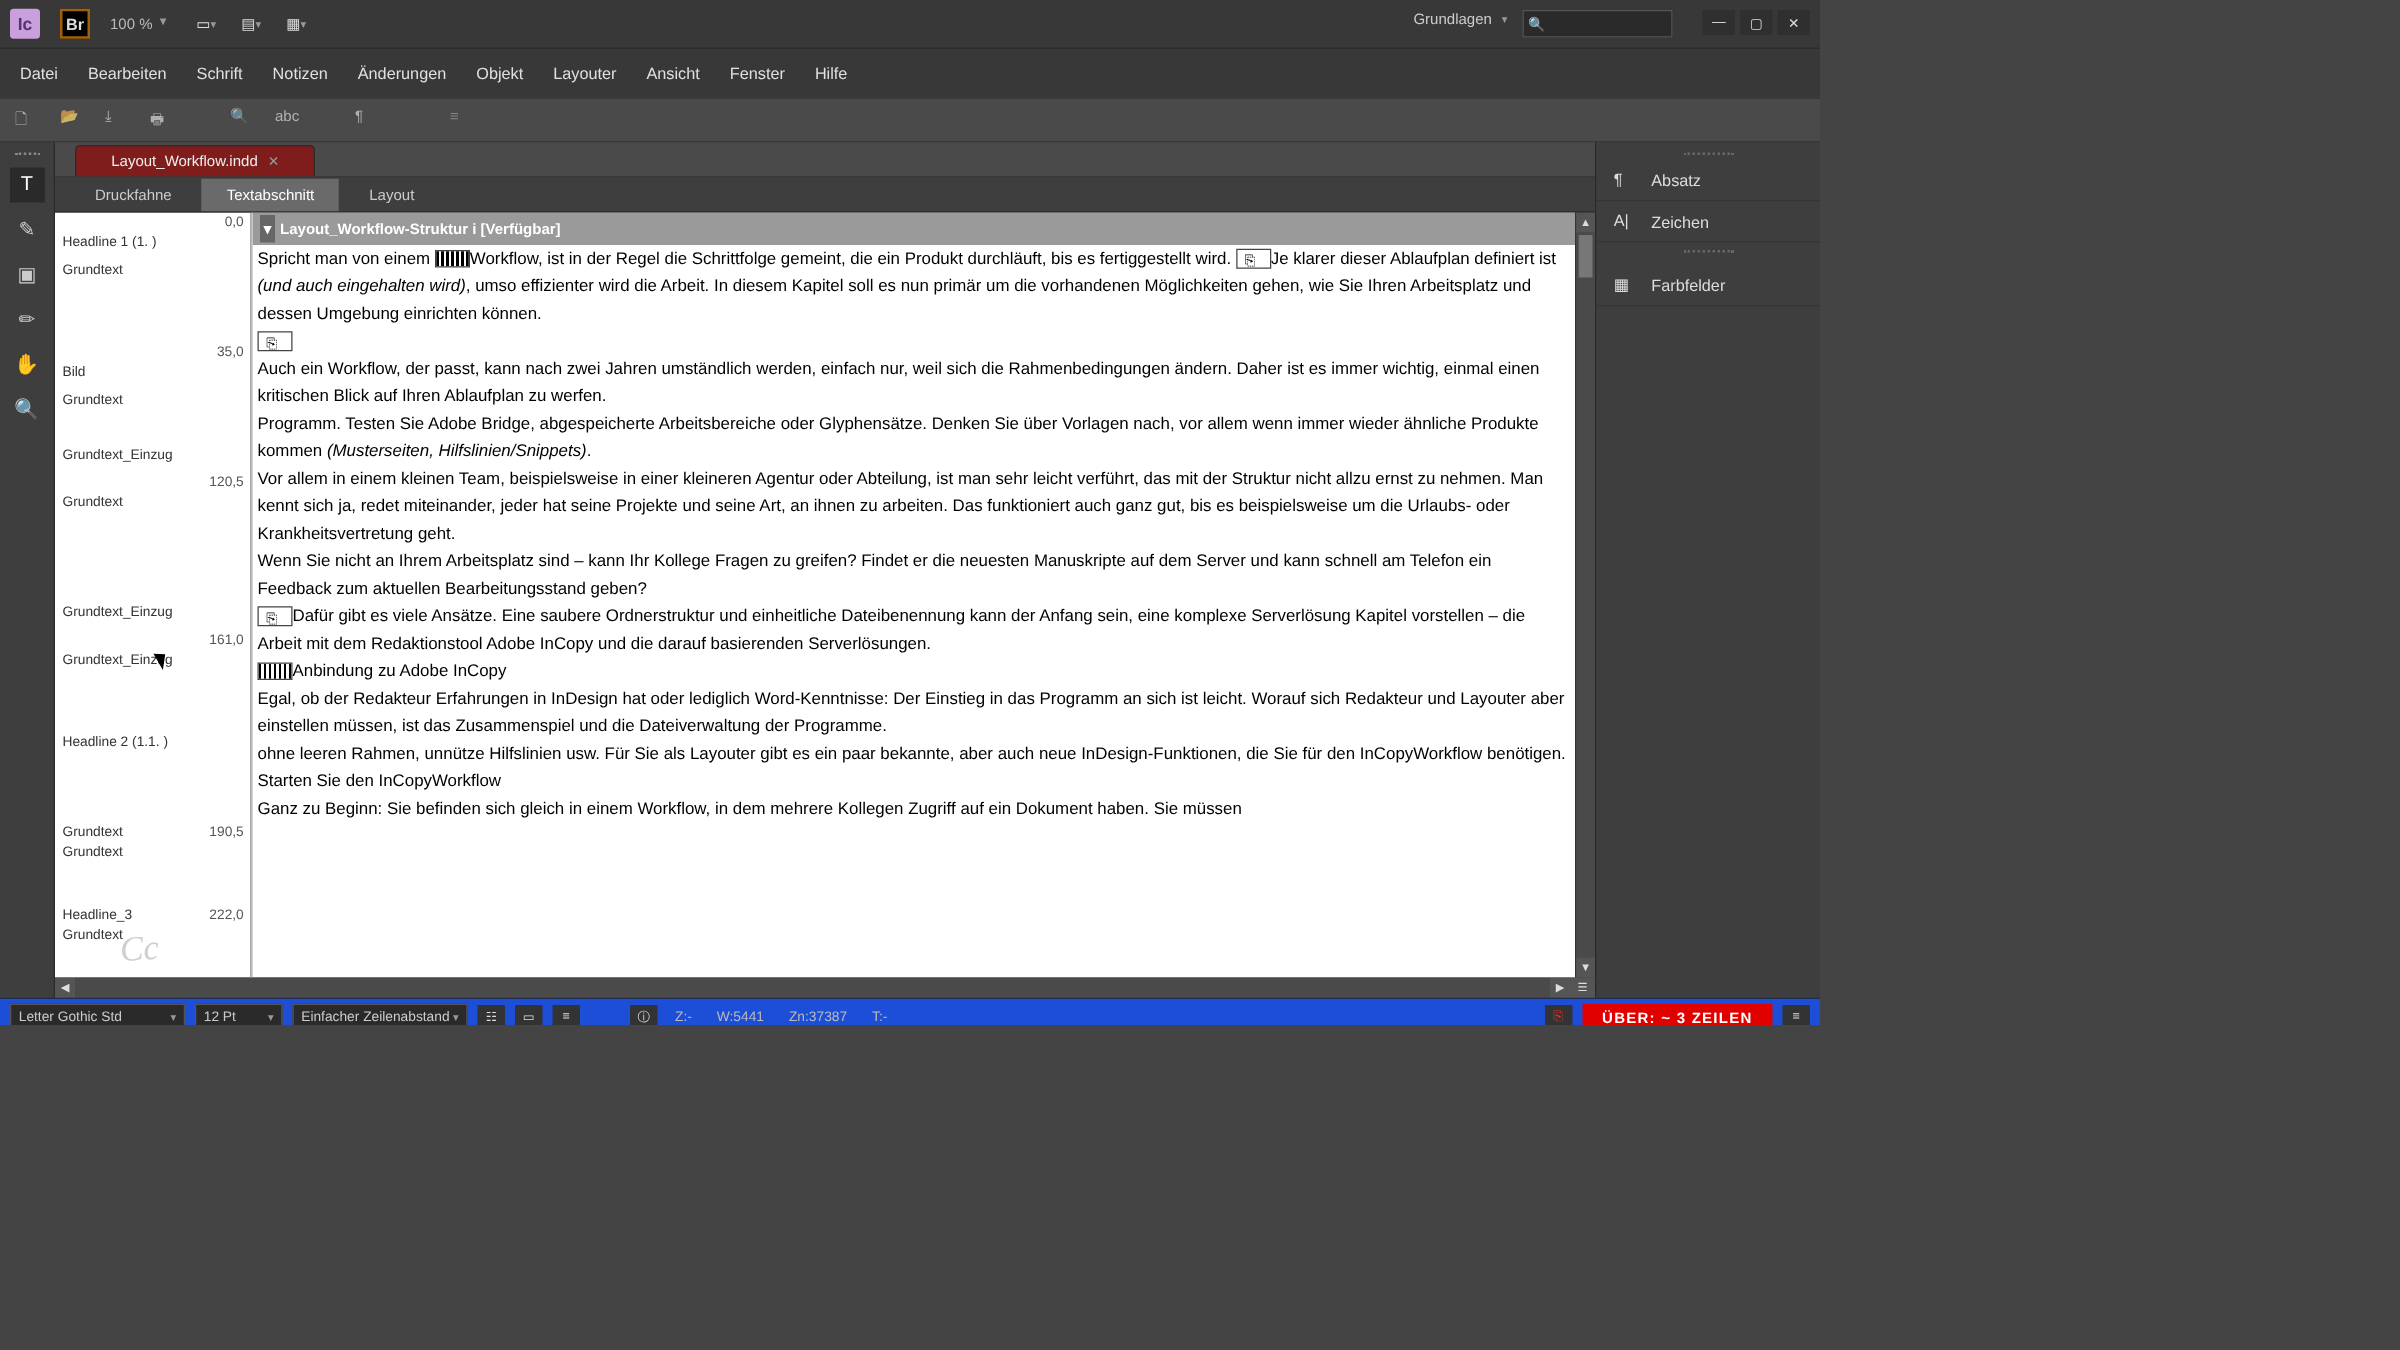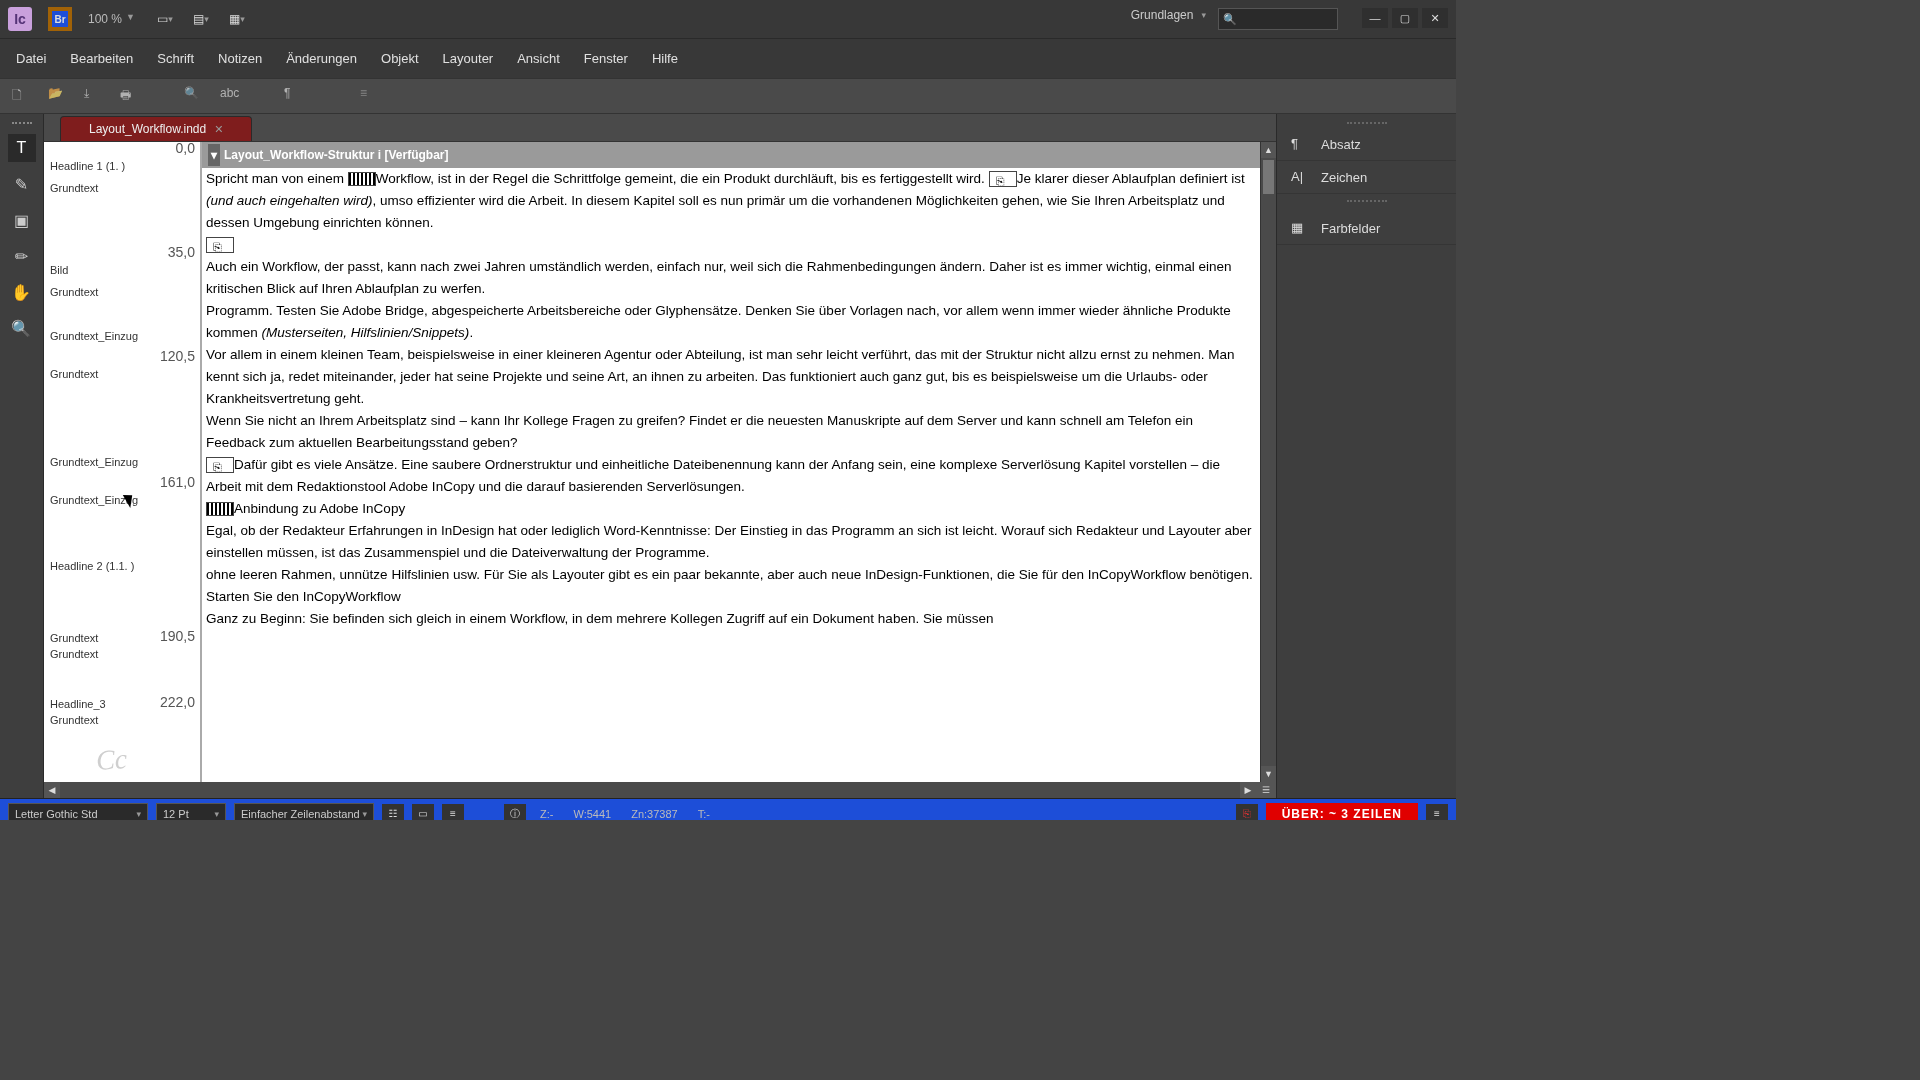--- a/index.html
+++ b/index.html
@@ -1,21 +1,21 @@
 <!DOCTYPE html>
 <html><head>
 <meta charset="utf-8">
 <style>
 * { margin: 0; padding: 0; box-sizing: border-box; font-family: "Segoe UI", Tahoma, sans-serif; }
 body { background: #444; color: #ddd; width: 1456px; height: 820px; overflow: hidden; font-size: 12px; user-select: none; }
 
 
 .titlebar { height: 38px; background: #383838; display: flex; align-items: center; padding: 0 8px; gap: 16px; }
 .titlebar .logo { width: 24px; height: 24px; background: #c9a0dc; border-radius: 3px; display: flex; align-items: center; justify-content: center; color: #553377; font-weight: bold; font-size: 14px; }
-.titlebar .br-btn { width: 24px; height: 24px; background: #1d4ed8; border: 4px solid #a16207; display: flex; align-items: center; justify-content: center; font-size: 10px; font-weight: bold; }
+.titlebar .br-btn { width: 24px; height: 24px; background: #000000; border: 2px solid #a16207; display: flex; align-items: center; justify-content: center; font-size: 13px; font-weight: bold; }
 .titlebar .zoom { display: flex; align-items: flex-start; gap: 4px; color: #bbb; font-size: 12px; }
 .titlebar .icon-group { display: flex; gap: 8px; align-items: center; }
 .titlebar .icon-btn { width: 28px; height: 20px; display: flex; align-items: center; justify-content: center; }
 .titlebar-right { margin-left: auto; display: flex; align-items: flex-start; gap: 12px; }
 .workspace-select { display: flex; align-items: center; gap: 8px; color: #ccc; }
 .search-box { width: 120px; height: 22px; background: #2a2a2a; border: 1px solid #555; display: flex; align-items: center; padding: 0 4px; }
 .win-controls { display: flex; gap: 4px; margin-left: 12px; }
 .win-btn { width: 26px; height: 20px; background: #2f2f2f; display: flex; align-items: center; justify-content: center; font-size: 11px; }
 
 
@@ -42,21 +42,21 @@
 
 .view-tabs { height: 28px; background: #3e3e3e; display: flex; align-items: center; padding-left: 12px; border-bottom: 1px solid #2a2a2a; }
 .view-tab { padding: 6px 20px; color: #ccc; font-size: 12px; margin-right: 4px; }
 .view-tab.sel { background: #6a6a6a; color: #fff; }
 
 .content-wrap { flex: 1; display: flex; overflow: hidden; }
 
 
 .style-col { width: 158px; background: #fff; color: #333; border-right: 1px solid #aaa; font-size: 11px; position: relative; }
 .style-col .style-row { padding: 2px 6px; display: flex; justify-content: space-between; align-items: center; border-bottom: none; height: 22px; }
-.style-col .pos { font-size: 14px; color: #555; }
+.style-col .pos { font-size: 11px; color: #555; }
 .style-col .ruler-tick { position: absolute; right: 0; top: 0; bottom: 0; width: 1px; background: #aaa; }
 
 
 .text-col { flex: 1; background: #fff; color: #000; font-family: "Courier New", monospace; font-size: 13.5px; line-height: 22px; position: relative; overflow: hidden; }
 .text-header { background: #9a9a9a; color: #fff; font-family: "Segoe UI", sans-serif; font-size: 12px; font-weight: bold; padding: 2px 6px; display: flex; align-items: center; gap: 4px; }
 .text-body { padding: 0 4px; }
 .text-body .line { white-space: normal; }
 .anchor-icon { display: inline-block; width: 28px; height: 16px; border: 1px solid #444; vertical-align: middle; position: relative; background: #fff; }
 .anchor-icon::after { content: "⎘"; position: absolute; left: 6px; top: -2px; font-size: 11px; }
 .wave-icon { display: inline-block; width: 28px; height: 14px; border: 1px solid #444; vertical-align: middle; background: repeating-linear-gradient(90deg,#000 0 2px, #fff 2px 4px); }
@@ -161,20 +161,25 @@
     <div class="vtool">✋</div>
     <div class="vtool">🔍</div>
   </div>
 
   <div class="doc-area">
     <div class="doc-tabs">
       <div class="doc-tab">
         <span>Layout_Workflow.indd</span>
         <span class="close">✕</span>
       </div>
+    </div>
+    <div class="view-tabs">
+      <div class="view-tab">Druckfahne</div>
+      <div class="view-tab sel">Textabschnitt</div>
+      <div class="view-tab">Layout</div>
     </div>
 
     <div class="content-wrap">
 
       <div class="style-col" id="style-col">
         <div class="ruler-tick"></div>
         <div class="cursor-img"></div>
         <div class="mark-bottom">Cc</div>
       <div class="style-row" style="height: 16px; align-items: flex-end;">
             <span></span>

